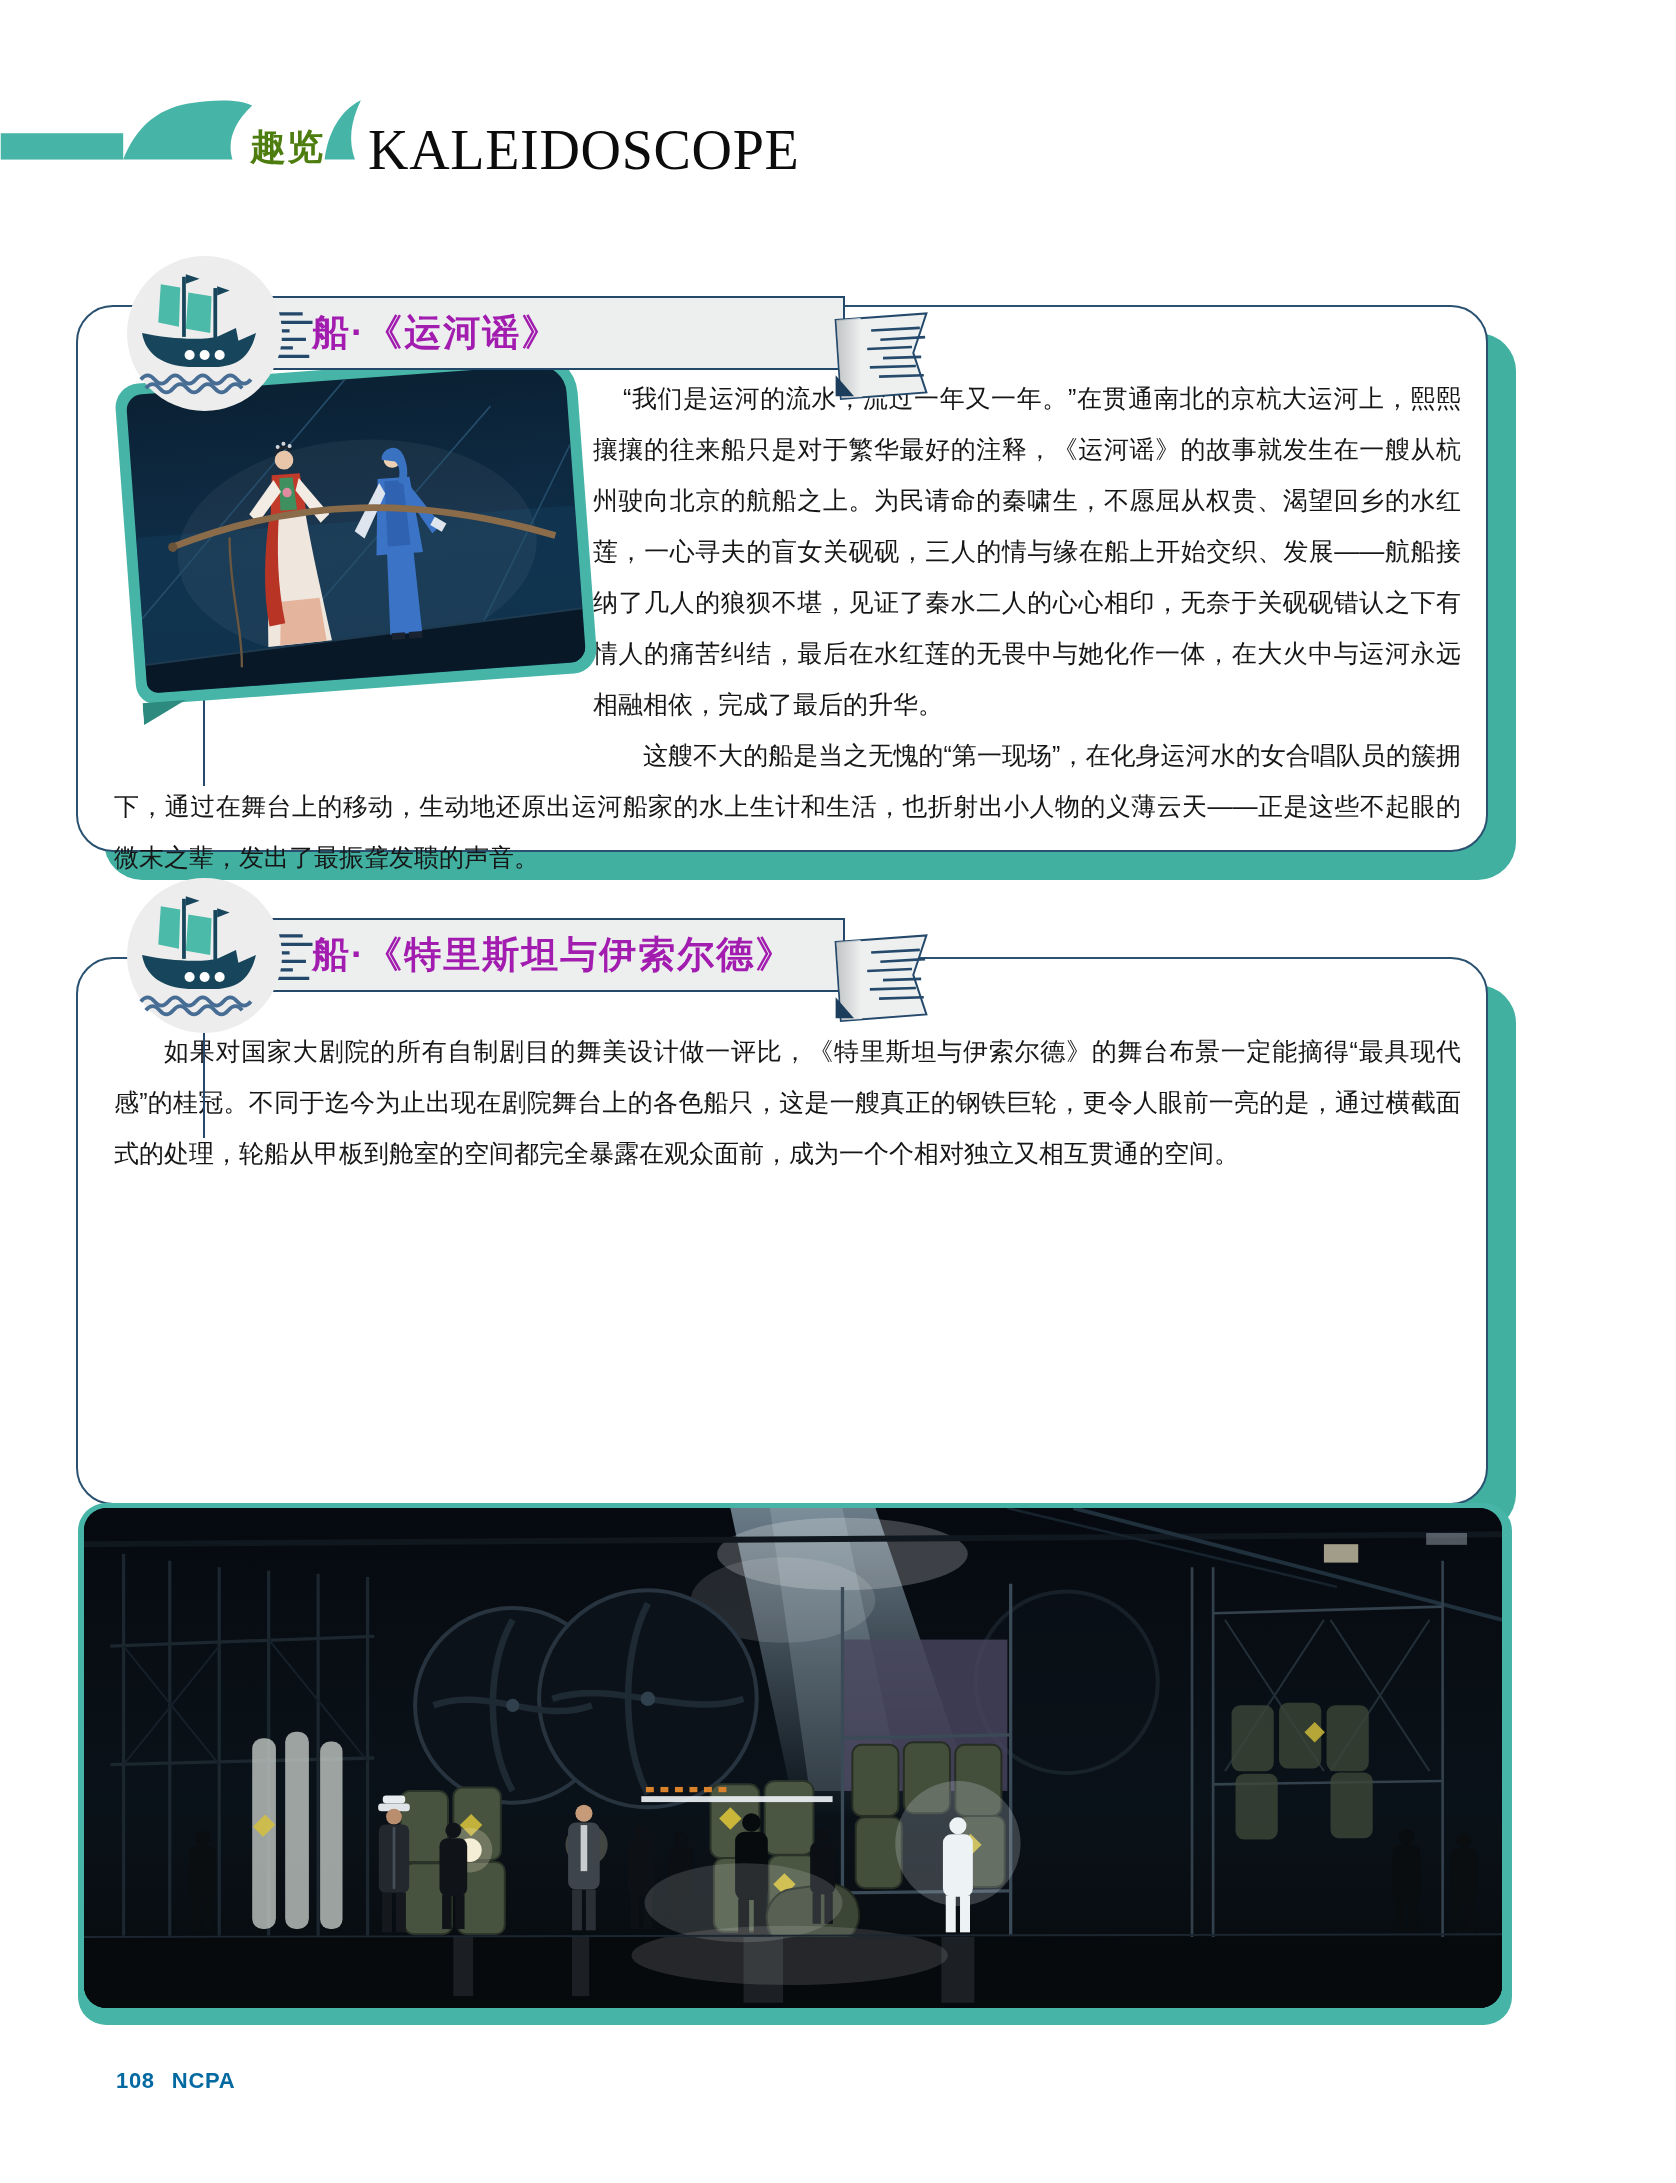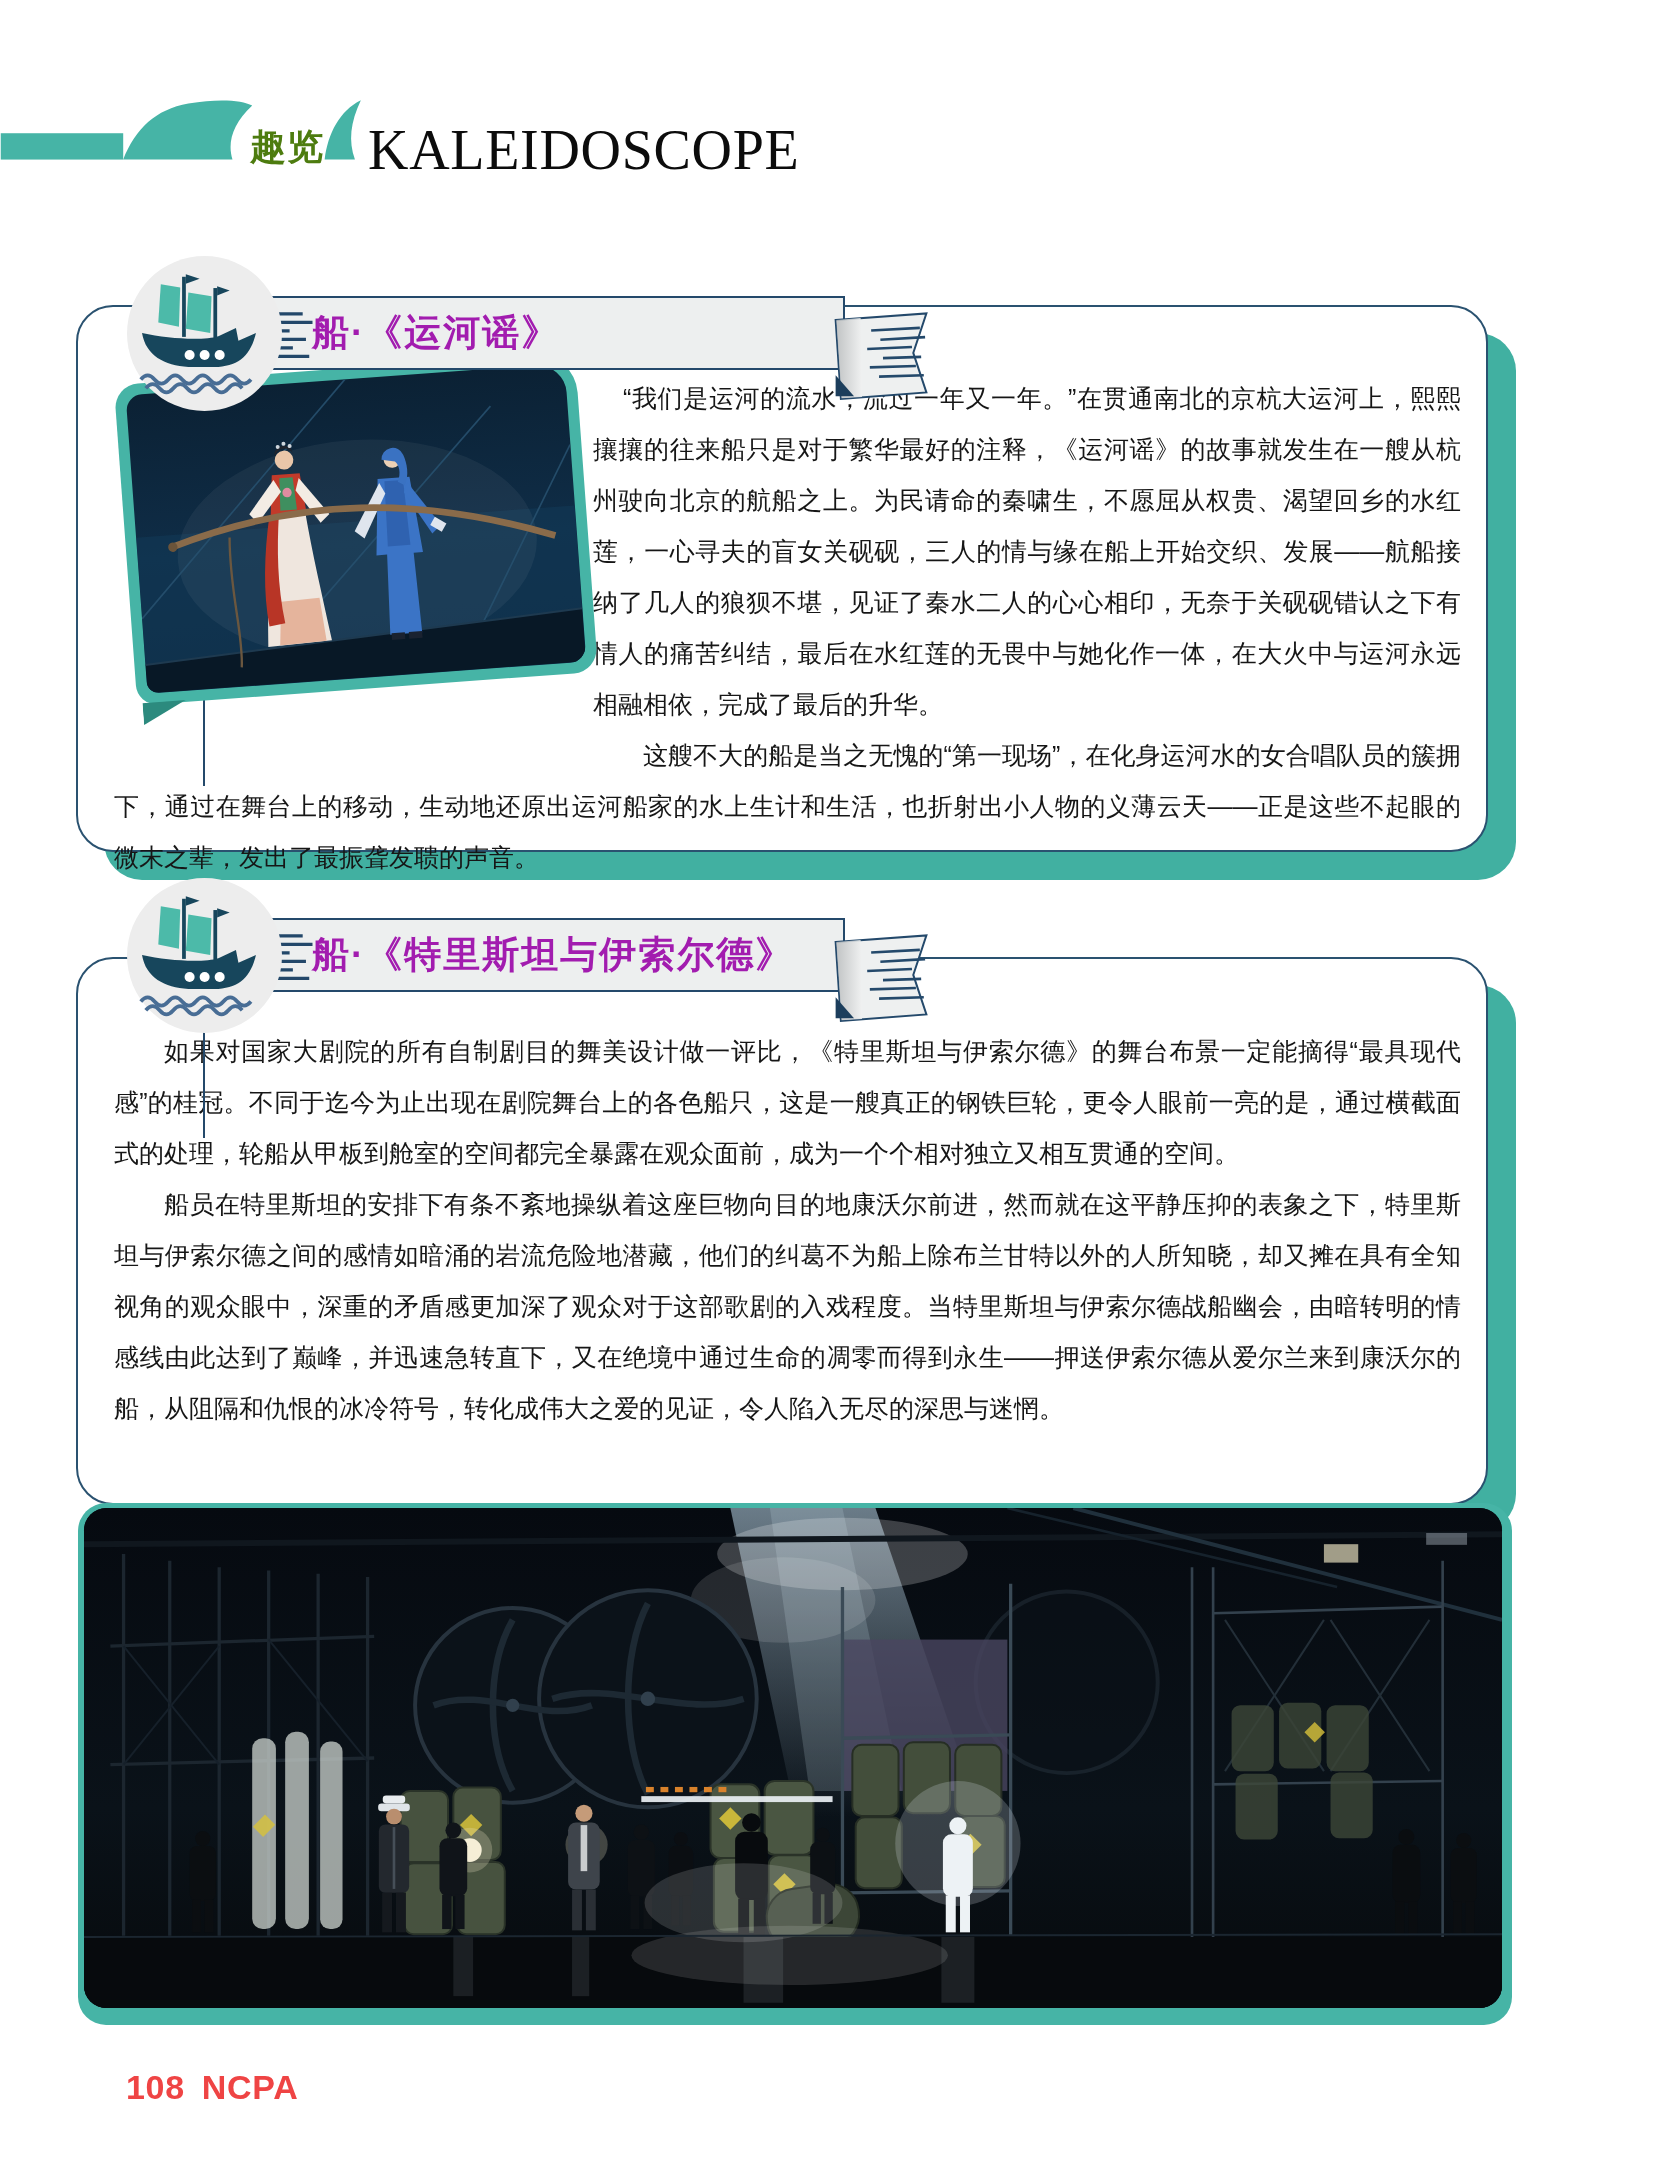--- a/index.html
+++ b/index.html
@@ -85,22 +85,22 @@
     position:absolute; left:78px; top:1503px; width:1434px; height:522px;
     background:#46b4a6; border-radius:28px; z-index:3;
   }
   .photo2-inner {
     position:absolute; left:6px; top:5.3px; width:1418px; height:500px;
     background:#05080c; border-radius:22.4px; overflow:hidden;
   }
   .photo2-inner svg { position:absolute; inset:0; width:100%; height:100%; }
   
   .footer {
-    position:absolute; left:126px; top:2068px; font-size:34px; font-weight:700;
-    color:#ef4444; letter-spacing:0.7px;
+    position:absolute; left:116px; top:2068px; font-size:22px; font-weight:700;
+    color:#0369a1; letter-spacing:0.7px;
   }
   .footer .num { margin-right:17px; }
 </style>
 </head>
 <body>
 
 <div class="page">
 
   <div>
     <svg class="header-swoosh" viewBox="0 0 900 120">
@@ -228,21 +228,20 @@
         <path d="M52 228 C 250 168 430 180 628 252" stroke="#8a6b4a" stroke-width="10" fill="none"></path>
         <path d="M140 220 C 134 300 150 360 144 412" stroke="#6b573f" stroke-width="3.5" fill="none"></path>
         <circle cx="54" cy="228" r="7" fill="#6b543a"></circle>
       </svg>
     </div>
   </div>
 
   <div class="card card2">
     <div class="card-text">
       <p>如果对国家大剧院的所有自制剧目的舞美设计做一评比，《特里斯坦与伊索尔德》的舞台布景一定能摘得“最具现代感”的桂冠。不同于迄今为止出现在剧院舞台上的各色船只，这是一艘真正的钢铁巨轮，更令人眼前一亮的是，通过横截面式的处理，轮船从甲板到舱室的空间都完全暴露在观众面前，成为一个个相对独立又相互贯通的空间。</p>
-      <p>船员在特里斯坦的安排下有条不紊地操纵着这座巨物向目的地康沃尔前进，然而就在这平静压抑的表象之下，特里斯坦与伊索尔德之间的感情如暗涌的岩流危险地潜藏，他们的纠葛不为船上除布兰甘特以外的人所知晓，却又摊在具有全知视角的观众眼中，深重的矛盾感更加深了观众对于这部歌剧的入戏程度。当特里斯坦与伊索尔德战船幽会，由暗转明的情感线由此达到了巅峰，并迅速急转直下，又在绝境中通过生命的凋零而得到永生——押送伊索尔德从爱尔兰来到康沃尔的船，从阻隔和仇恨的冰冷符号，转化成伟大之爱的见证，令人陷入无尽的深思与迷惘。</p>
     </div>
   </div>
 
   <div class="banner banner2">
     <svg class="banner-tail" viewBox="0 0 152 138">
       <path d="M4 12 L142 2 L122 62 L142 122 L12 132 Z" fill="#eef0f0" stroke="#24496b" stroke-width="3"></path>
       <path d="M5 12 L42 9 L44 129 L13 131 Z" fill="url(#tailShade)" opacity="0.85"></path>
       <path d="M4 96 L32 128 L4 128 Z" fill="#1c3e5c"></path>
       <g stroke="#24496b" stroke-width="4">
         <line x1="58" y1="28" x2="132" y2="24"></line>

